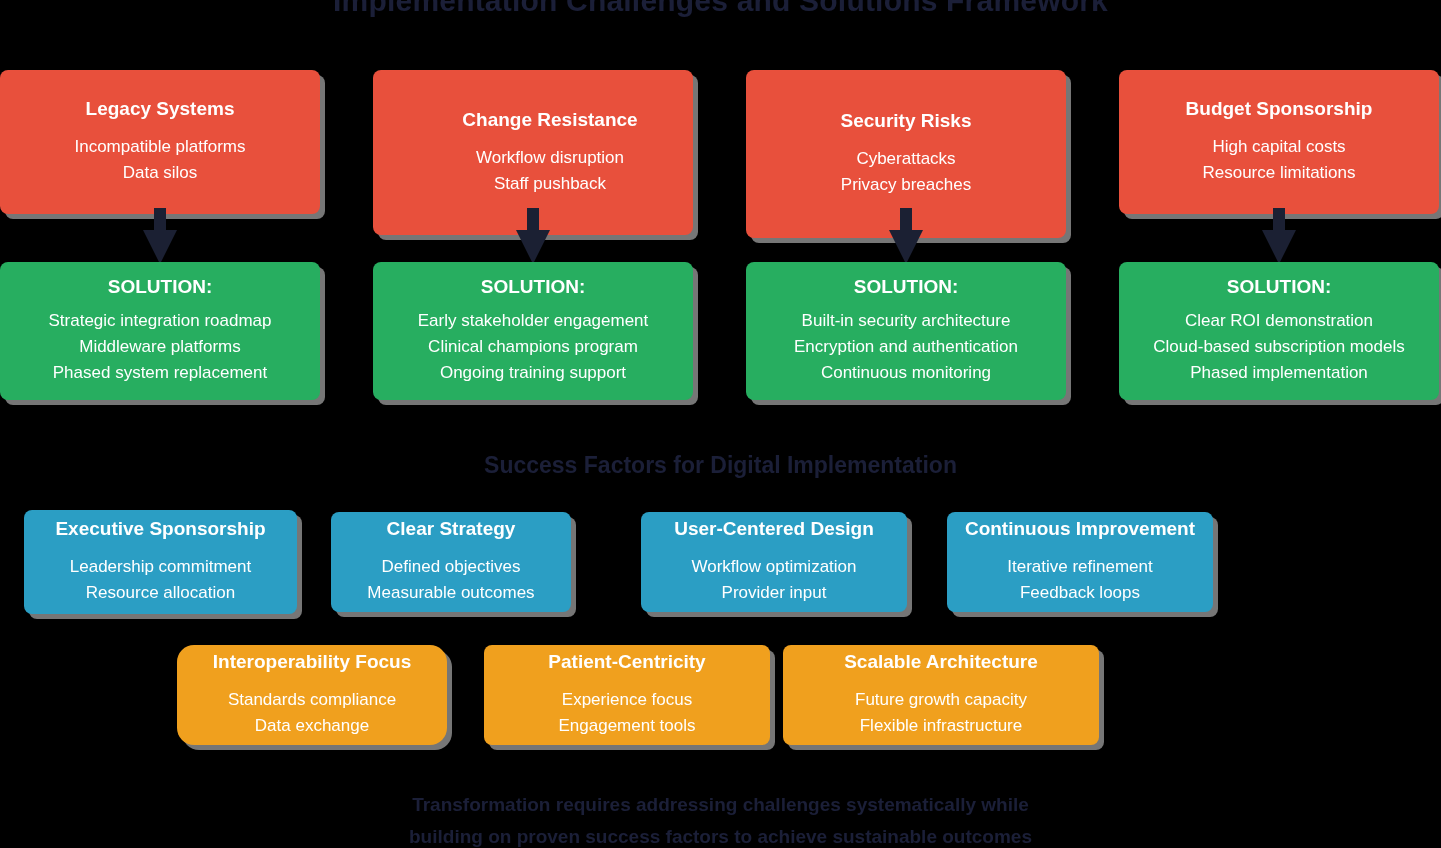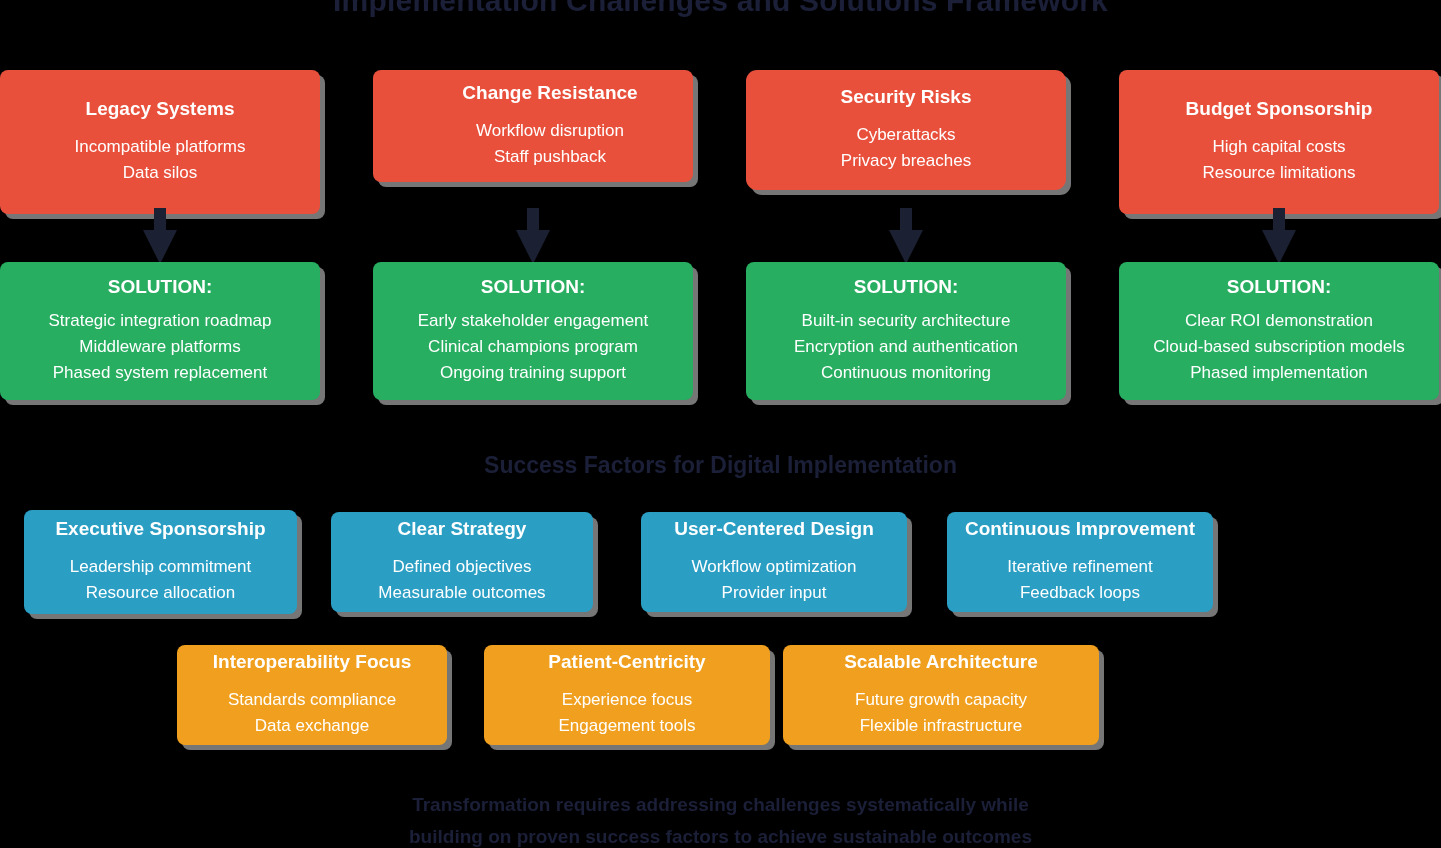--- a/index.html
+++ b/index.html
@@ -123,26 +123,26 @@
 
 <div class="canvas">
 
   <div class="main-title">Implementation Challenges and Solutions Framework</div>
 
   <div class="card challenge-card" style="left:0px; top:70px; width:320px; height:144px;">
     <div class="card-title">Legacy Systems</div>
     <div class="card-line">Incompatible platforms</div>
     <div class="card-line">Data silos</div>
   </div>
-  <div class="card challenge-card" style="left:373px; top:70px; width:320px; height:112px;padding-left:44px;">
+  <div class="card challenge-card" style="left:373px; top:70px; width:320px; height:165px;padding-left:44px;">
     <div class="card-title">Change Resistance</div>
     <div class="card-line">Workflow disruption</div>
     <div class="card-line">Staff pushback</div>
   </div>
-  <div class="card challenge-card" style="left:746px; top:70px; width:320px; height:120px;border-radius:11px;">
+  <div class="card challenge-card" style="left:746px; top:70px; width:320px; height:168px;">
     <div class="card-title">Security Risks</div>
     <div class="card-line">Cyberattacks</div>
     <div class="card-line">Privacy breaches</div>
   </div>
   <div class="card challenge-card" style="left:1119px; top:70px; width:320px; height:144px;">
     <div class="card-title">Budget Sponsorship</div>
     <div class="card-line">High capital costs</div>
     <div class="card-line">Resource limitations</div>
   </div>
 
@@ -188,37 +188,37 @@
     <div class="card-line">Phased implementation</div>
   </div>
 
   <div class="section-title">Success Factors for Digital Implementation</div>
 
   <div class="card factor-card" style="left:24px; top:510px; width:273px; height:104px;">
     <div class="card-title">Executive Sponsorship</div>
     <div class="card-line">Leadership commitment</div>
     <div class="card-line">Resource allocation</div>
   </div>
-  <div class="card factor-card" style="left:331px; top:512px; width:262px; height:100px;">
+  <div class="card factor-card" style="left:331px; top:512px; width:240px; height:100px;">
     <div class="card-title">Clear Strategy</div>
     <div class="card-line">Defined objectives</div>
     <div class="card-line">Measurable outcomes</div>
   </div>
   <div class="card factor-card" style="left:641px; top:512px; width:266px; height:100px;">
     <div class="card-title">User-Centered Design</div>
     <div class="card-line">Workflow optimization</div>
     <div class="card-line">Provider input</div>
   </div>
   <div class="card factor-card" style="left:947px; top:512px; width:266px; height:100px;">
     <div class="card-title">Continuous Improvement</div>
     <div class="card-line">Iterative refinement</div>
     <div class="card-line">Feedback loops</div>
   </div>
 
-  <div class="card factor-card-alt" style="left:177px; top:645px; width:270px; height:100px;">
+  <div class="card factor-card-alt" style="left:177px; top:645px; width:270px; height:100px;border-radius:17px;">
     <div class="card-title">Interoperability Focus</div>
     <div class="card-line">Standards compliance</div>
     <div class="card-line">Data exchange</div>
   </div>
   <div class="card factor-card-alt" style="left:484px; top:645px; width:286px; height:100px;">
     <div class="card-title">Patient-Centricity</div>
     <div class="card-line">Experience focus</div>
     <div class="card-line">Engagement tools</div>
   </div>
   <div class="card factor-card-alt" style="left:783px; top:645px; width:316px; height:100px;">

